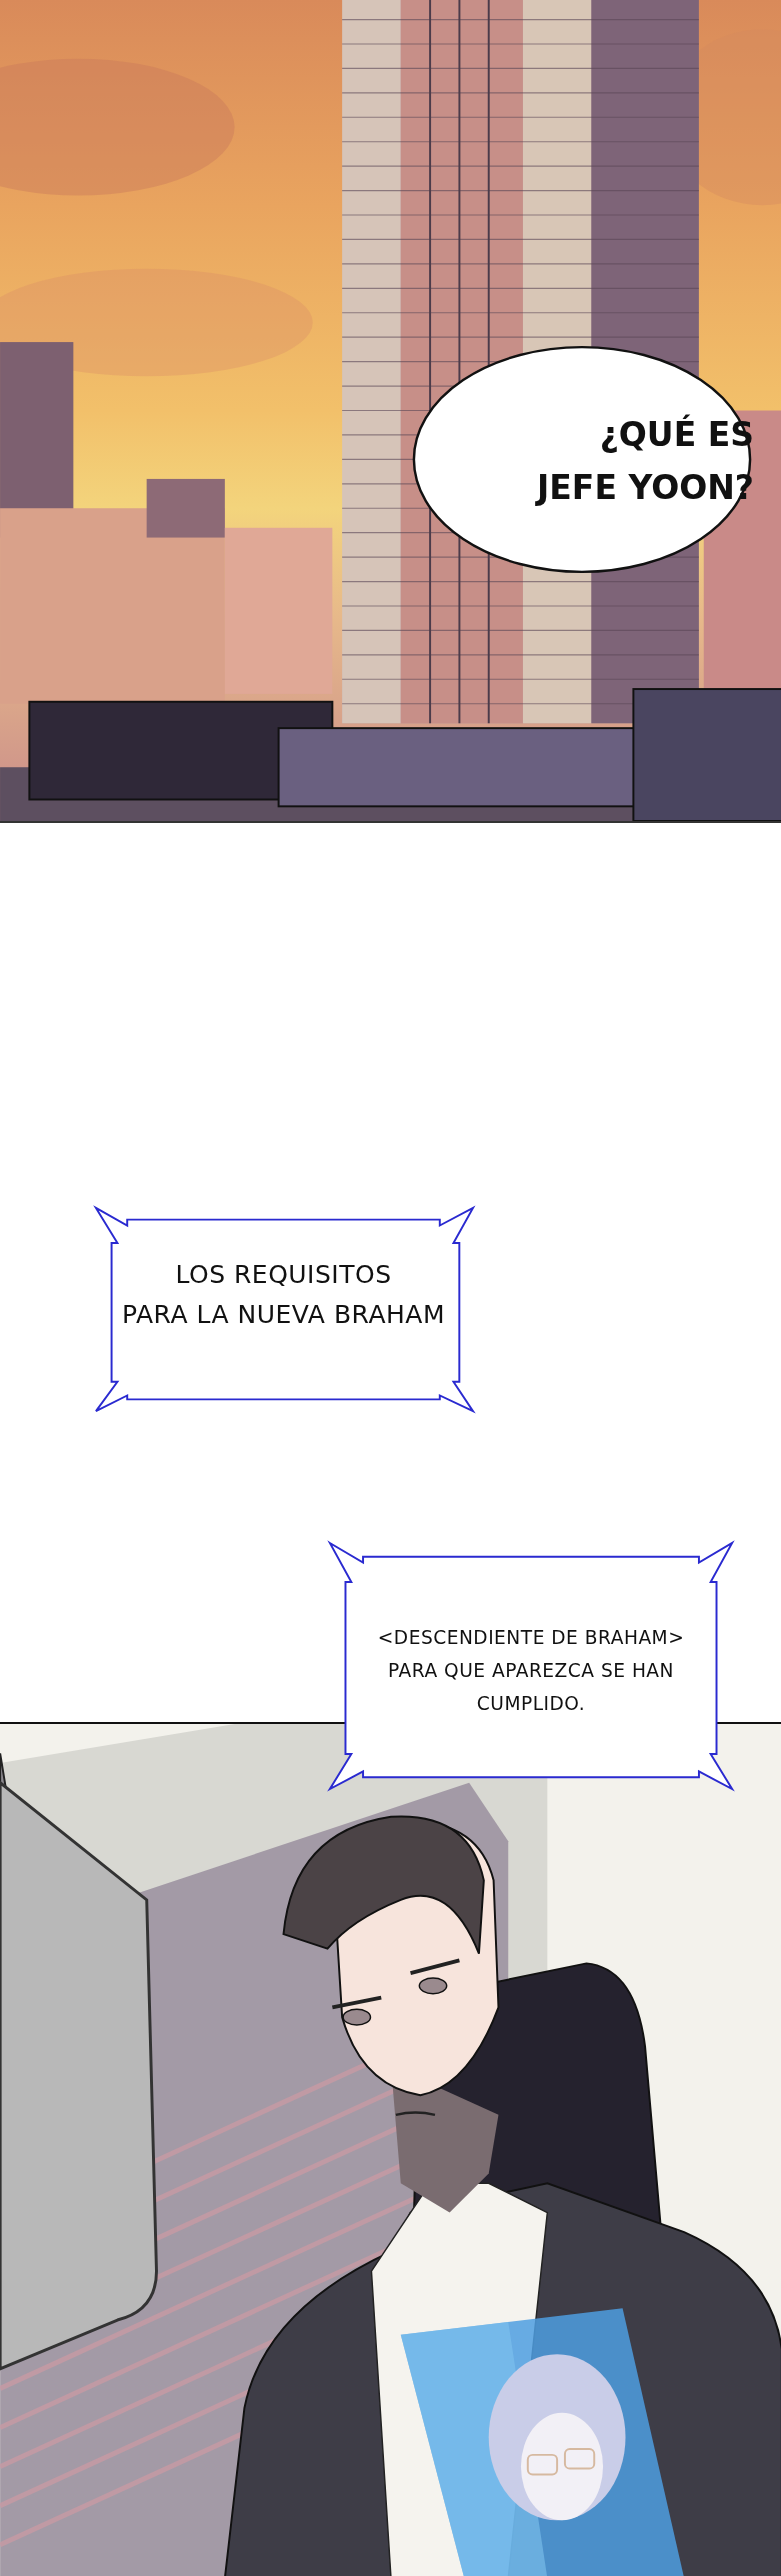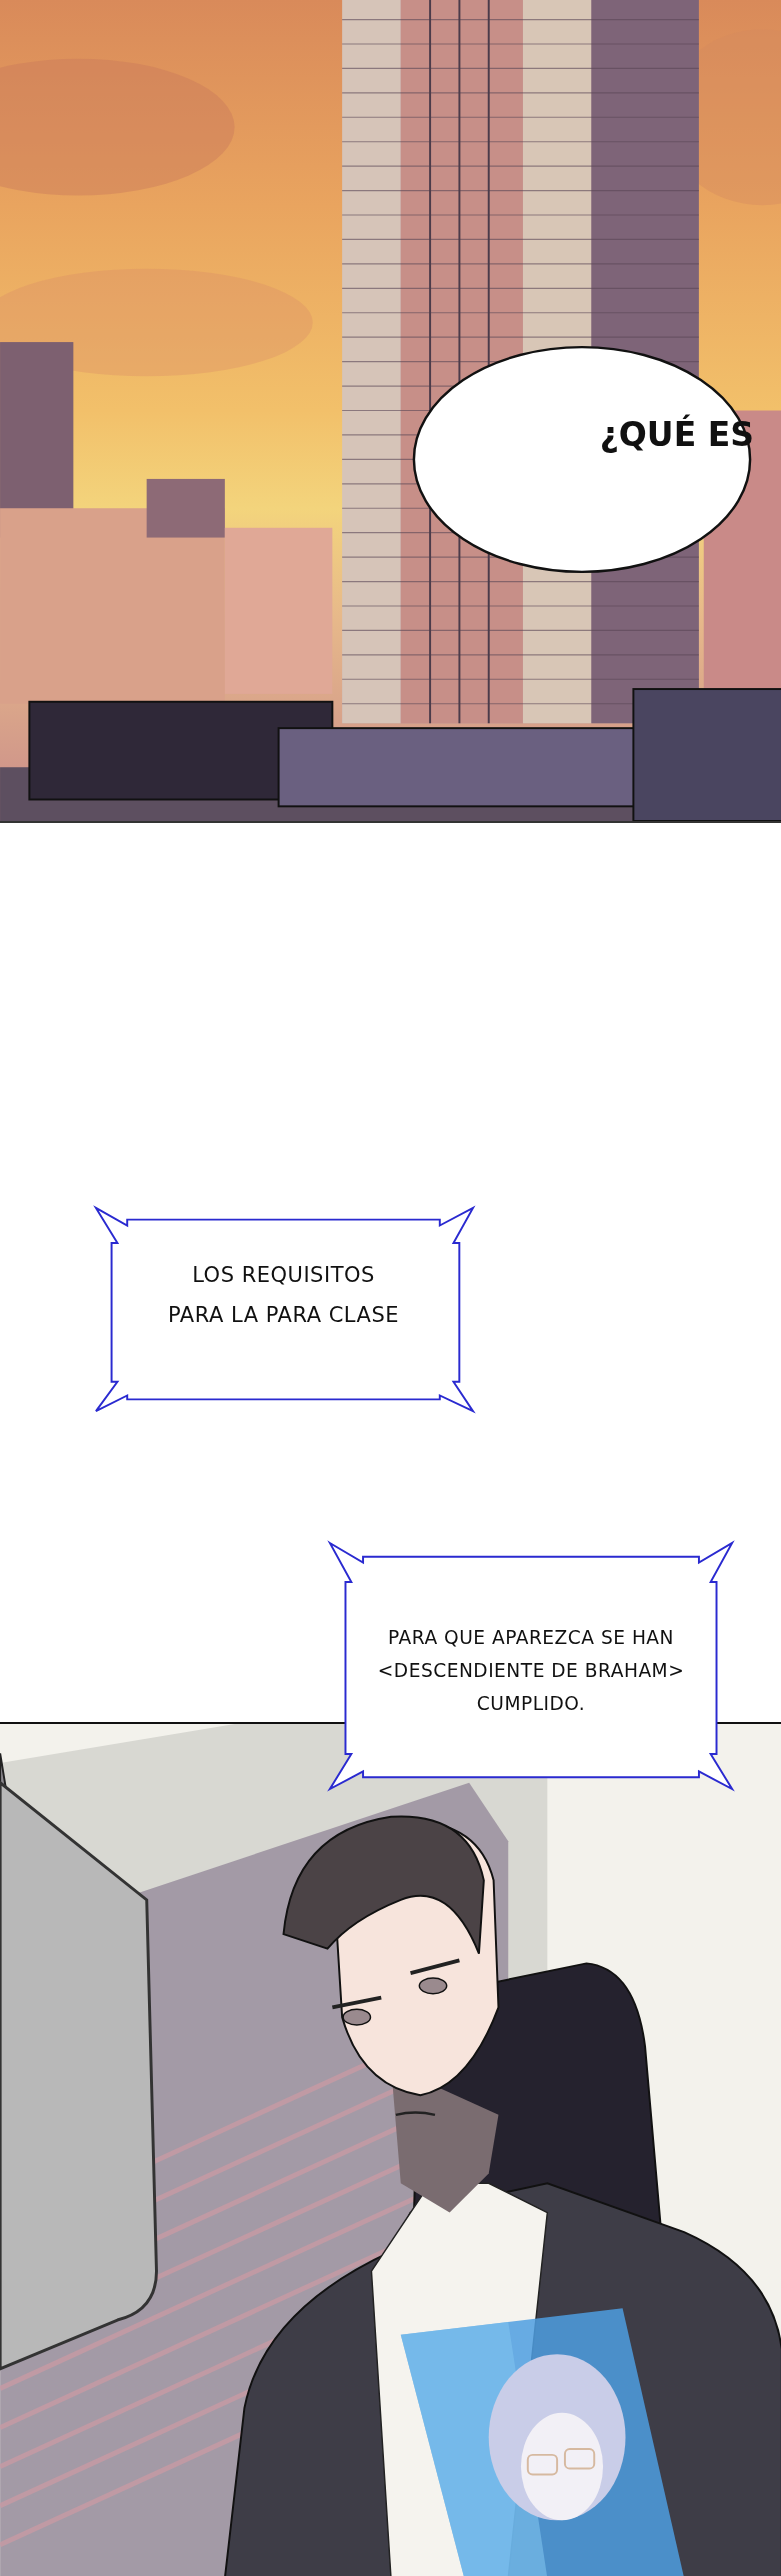--- a/index.html
+++ b/index.html
@@ -73,31 +73,32 @@
     <rect x="285" y="745" width="380" height="80" fill="#6a6080" stroke="#111" stroke-width="2"></rect>
     <rect x="648" y="705" width="152" height="135" fill="#4a4560" stroke="#111" stroke-width="2"></rect>
   </svg>
 
   <div style="position:absolute; left:410px; top:342px; width:344px; height:235px;">
     <svg width="344" height="235" viewBox="0 0 352 240">
       <ellipse cx="176" cy="120" rx="172" ry="115" fill="#ffffff" stroke="#111" stroke-width="2.5"></ellipse>
     </svg>
     <div class="bubble-text" style="left:0; top:66px; width:344px; font-size:33px; line-height:53px;">
       <div>¿QUÉ ES</div>
+      <div>JEFE YOON?</div>
     </div>
   </div>
 </div>
 
 <div style="position:absolute; left:90px; top:1204px; width:387px; height:211px;">
   <svg width="387" height="211" viewBox="0 0 396 216">
     <path d="M6,4 L38,22 L38,16 L358,16 L358,22 L392,4 L372,40 L378,40 L378,182 L372,182 L392,212 L358,196 L358,200 L38,200 L38,196 L6,212 L28,182 L22,182 L22,40 L28,40 Z" fill="#ffffff" stroke="#2a2ad0" stroke-width="2"></path>
   </svg>
-  <div class="caption-text" style="left:0; top:51px; width:387px; font-size:21px; line-height:40px;">
+  <div class="caption-text" style="left:0; top:51px; width:387px; font-size:25px; line-height:40px;">
     <div>LOS REQUISITOS</div>
-    <div>PARA LA PARA CLASE</div>
+    <div>PARA LA NUEVA BRAHAM</div>
   </div>
 </div>
 
 <div class="panel" id="panel-2">
   <svg width="782" height="854" viewBox="0 0 800 874">
 
     <polygon points="0,100 330,0 800,0 800,874 0,874" fill="#f3f2ec"></polygon>
     <polygon points="0,40 240,0 560,0 560,300 0,420" fill="#d8d8d2"></polygon>
     <polygon points="0,220 480,60 520,120 520,874 0,874" fill="#a39aa6"></polygon>
     <g stroke="#c89aa4" stroke-width="5" opacity="0.8">
@@ -141,18 +142,18 @@
     <rect x="540" y="748" width="30" height="20" rx="5" fill="none" stroke="#d6b9a0" stroke-width="2"></rect>
     <rect x="578" y="742" width="30" height="20" rx="5" fill="none" stroke="#d6b9a0" stroke-width="2"></rect>
   </svg>
 </div>
 
 <div style="position:absolute; left:324px; top:1539px; width:414px; height:256px;">
   <svg width="414" height="256" viewBox="0 0 424 262">
     <path d="M6,4 L40,24 L40,18 L384,18 L384,24 L418,4 L396,44 L402,44 L402,220 L396,220 L418,256 L384,238 L384,244 L40,244 L40,238 L6,256 L28,220 L22,220 L22,44 L28,44 Z" fill="#ffffff" stroke="#2a2ad0" stroke-width="2"></path>
   </svg>
   <div class="caption-text" style="left:0; top:82px; width:414px; font-size:18.6px; line-height:33px;">
+    <div>&lt;DESCENDIENTE DE BRAHAM&gt;</div>
     <div>PARA QUE APAREZCA SE HAN</div>
-    <div>&lt;DESCENDIENTE DE BRAHAM&gt;</div>
     <div>CUMPLIDO.</div>
   </div>
 </div>
 
 
 </body></html>

